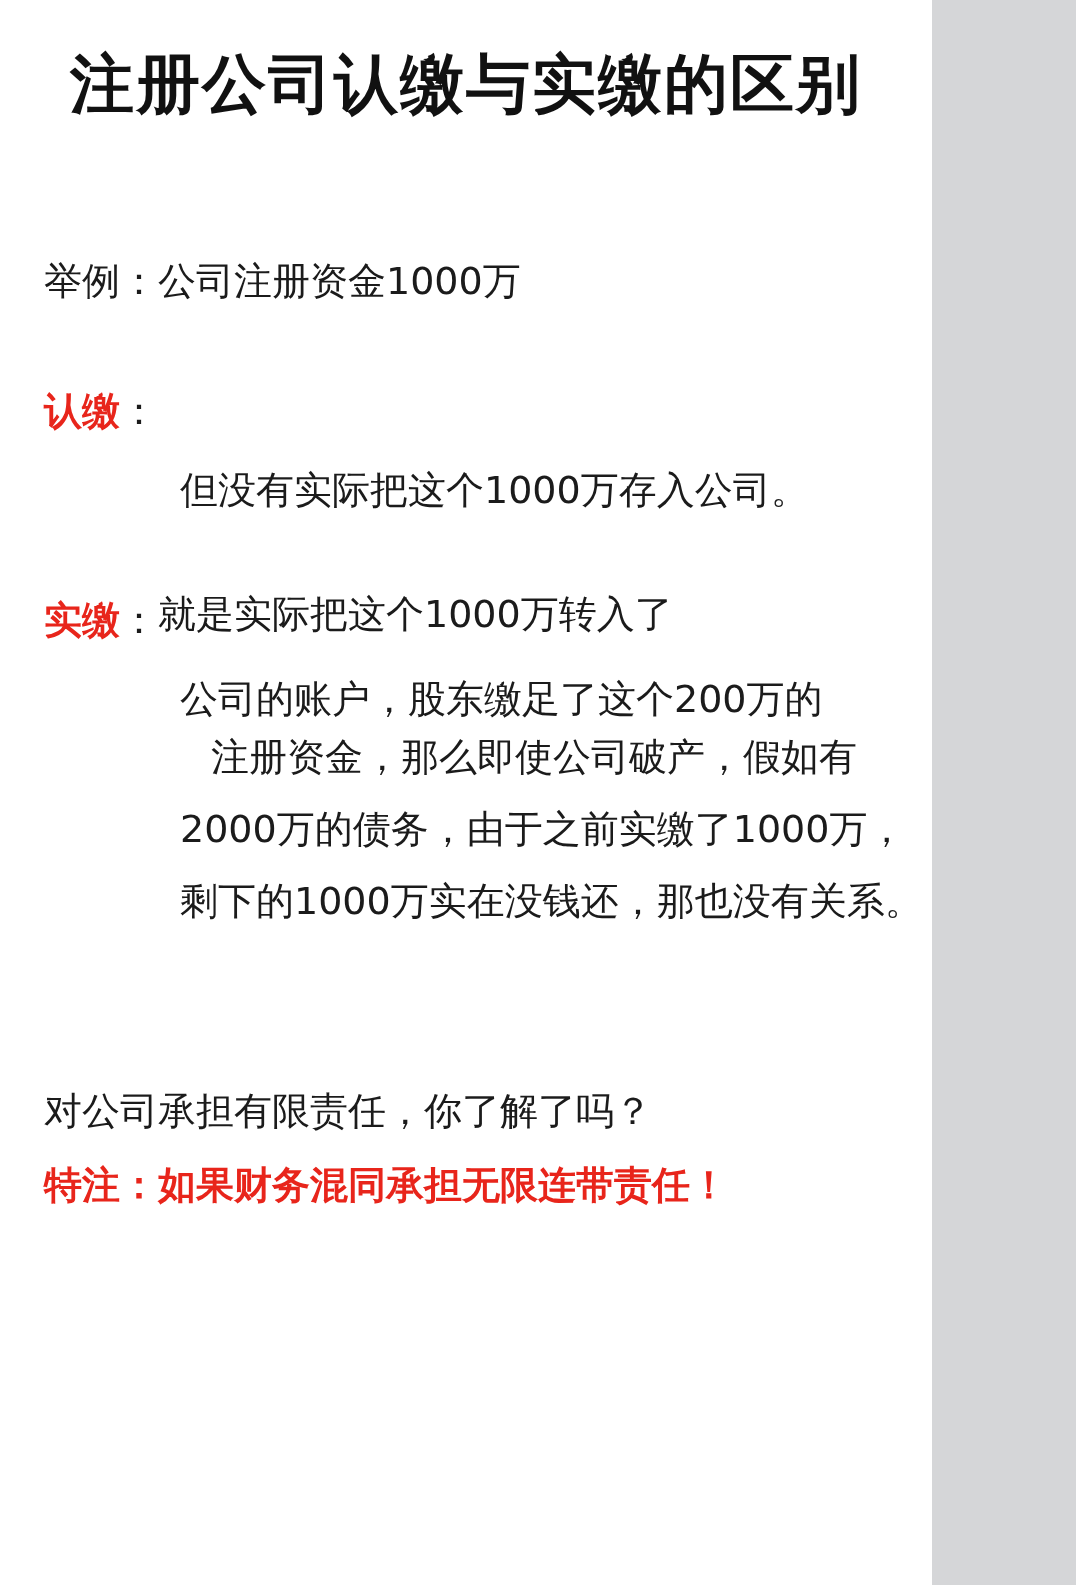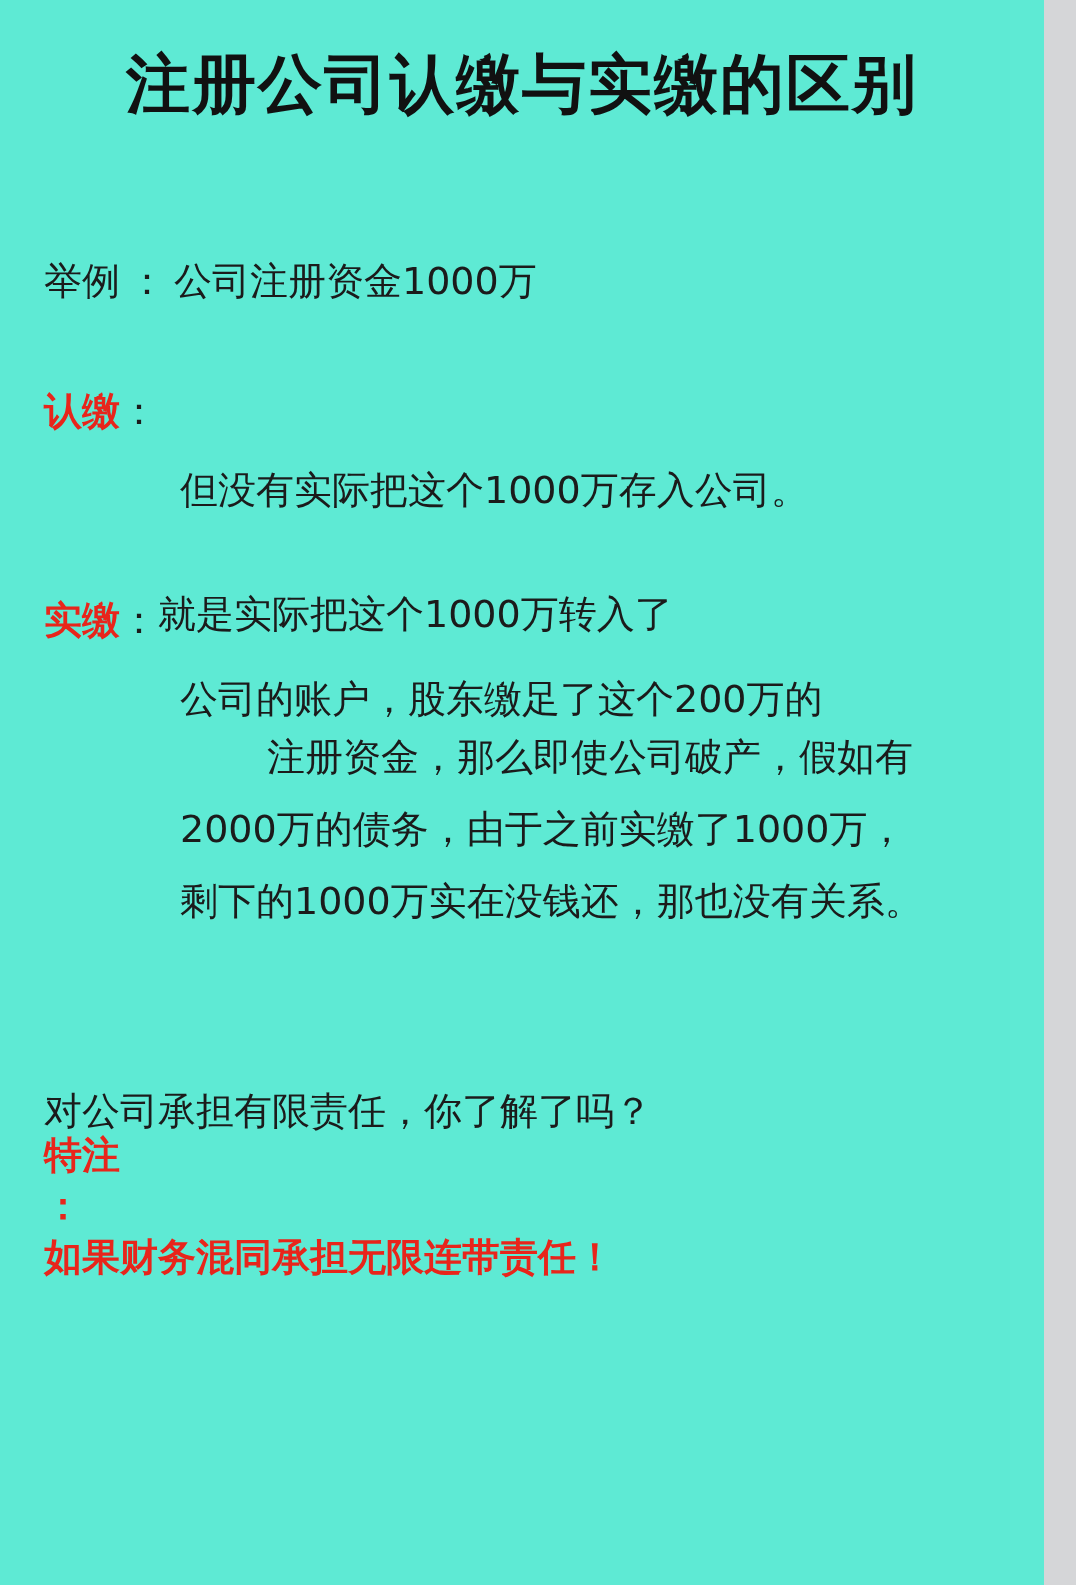--- a/index.html
+++ b/index.html
@@ -9,23 +9,23 @@
   body {
     width: 1076px;
     height: 1585px;
     background: #d5d6d8;
     font-family: "DejaVu Sans", "Liberation Sans", sans-serif;
     color: #1c1c1c;
     overflow: hidden;
   }
   .page {
     position: relative;
-    width: 1044px;
+    width: 932px;
     height: 1585px;
-    background: #5eead4;
+    background: #ffffff;
     box-sizing: border-box;
   }
   .title {
     text-align: center;
     font-size: 64px;
     font-weight: bold;
     letter-spacing: 2px;
     color: #111111;
     padding-top: 48px;
     line-height: 1.15;
@@ -35,21 +35,20 @@
     margin-top: 140px;
   }
   .line {
     font-size: 38px;
     line-height: 1.0;
     color: #1b1b1b;
     white-space: nowrap;
   }
   .para {
     margin-bottom: 0;
-    gap: 8px;
   }
   .row {
     display: flex;
     align-items: flex-start;
   }
   .label-red {
     color: #e8251b;
     font-weight: bold;
     font-size: 38px;
     flex: 0 0 auto;
@@ -115,21 +114,21 @@
 
     <div class="gap-lg"></div>
 
     <div class="para">
     </div>
 
     <div class="gap-lg"></div>
 
     <div class="para">
       <div class="line">对公司承担有限责任，你了解了吗？</div>
-      <div class="row" style="flex-direction:column;">
+      <div class="row" style="margin-top:30px;">
         <span class="note-red">特注</span>
         <span class="note-red">：</span>
         <span class="note-red">如果财务混同承担无限连带责任！</span>
       </div>
     </div>
 
   </div>
 </div>
 
 </body></html>

